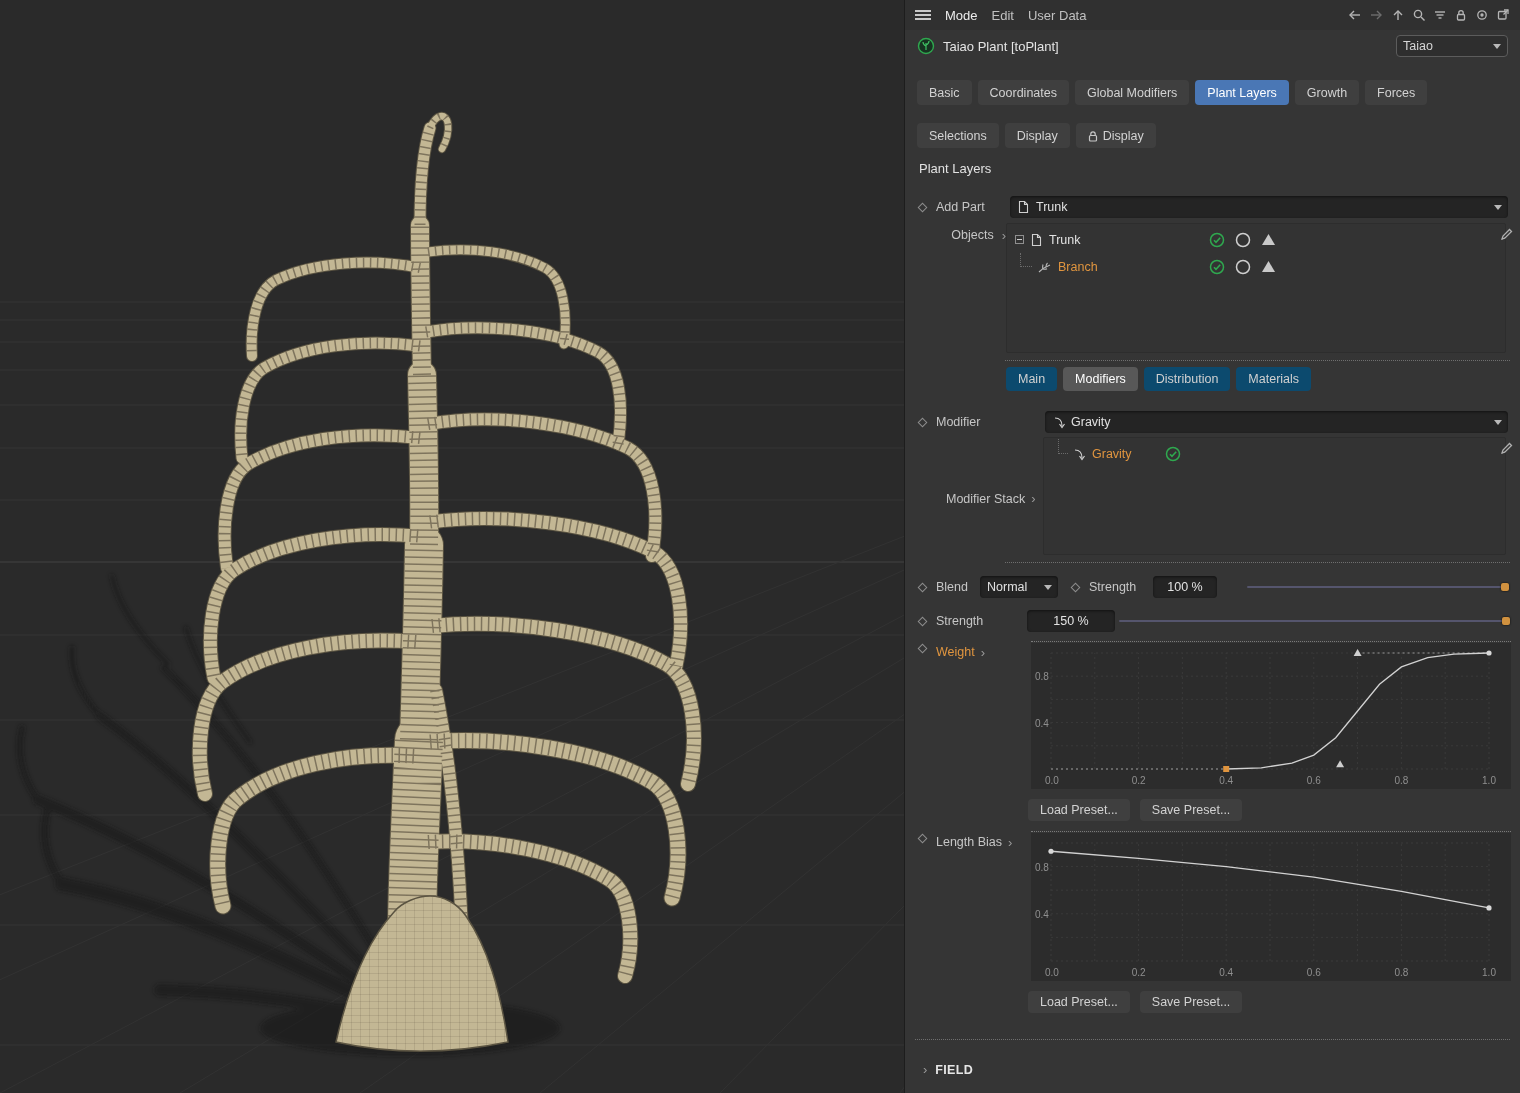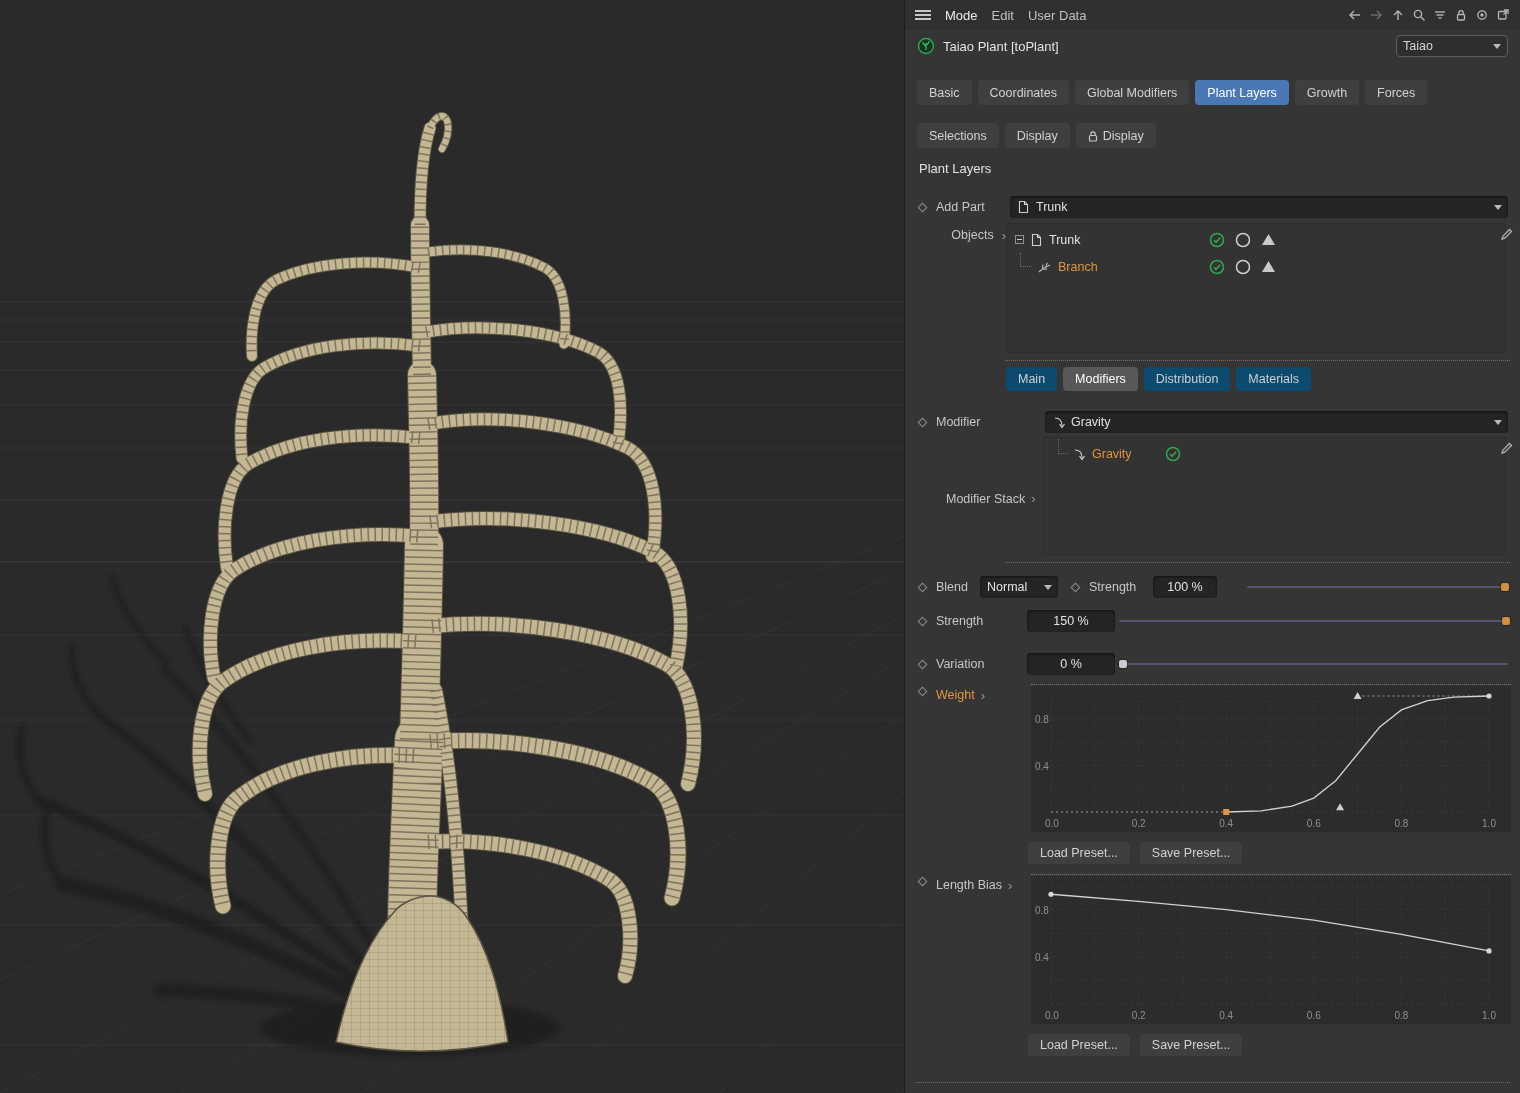--- a/index.html
+++ b/index.html
@@ -564,29 +564,20 @@
     <div class="row" style="margin-top:10px">
       <span class="diamond"></span>
       <span class="lbl num-lbl">Strength</span>
       <div class="valfield num-val">150 %</div>
       <div class="slider num-slider">
         <div class="track"></div>
           <div class="handle" style="left:99.5%"></div>
       </div>
     </div>
 
-    <div class="row">
-      <span class="diamond"></span>
-      <span class="lbl num-lbl">Variation</span>
-      <div class="valfield num-val">0 %</div>
-      <div class="slider num-slider">
-        <div class="track"></div>
-          <div class="handle gray" style="left:1%"></div>
-      </div>
-    </div>
 
     <div class="curve-row">
       <div class="curve-label">
         <span class="diamond"></span>
         <span class="lbl orange">Weight</span>
         <span class="chev">›</span>
       </div>
       <div class="curve-wrap">
         <svg id="graph-weight" width="480" height="146" viewBox="0 0 480 146">
             <line x1="20" y1="126" x2="20" y2="10" class="g"></line>

